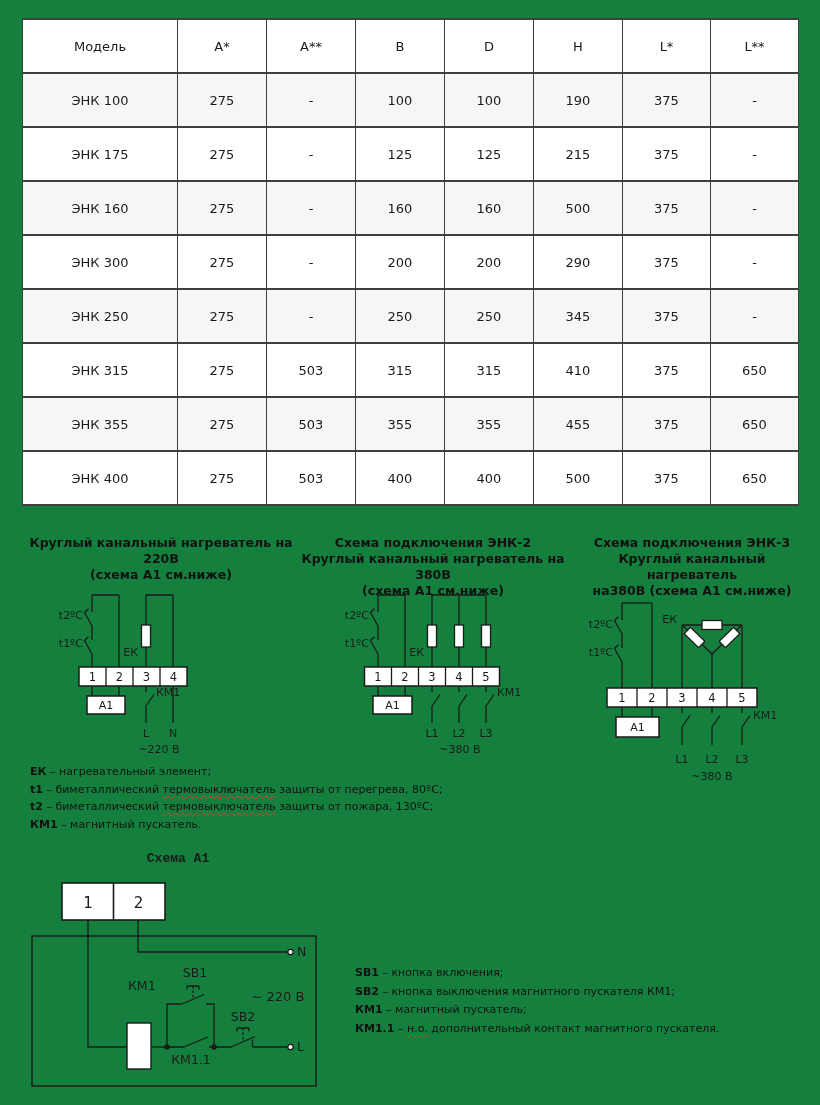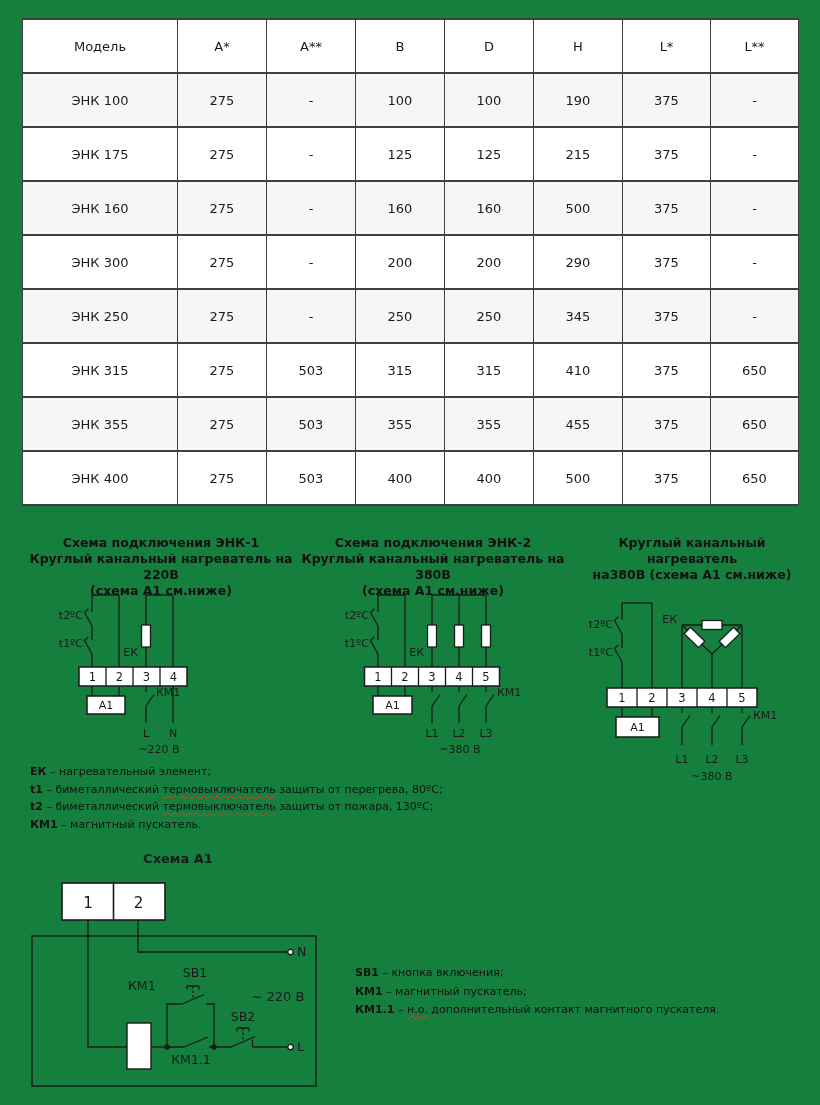--- a/index.html
+++ b/index.html
@@ -140,30 +140,30 @@
       <td>400</td>
       <td>400</td>
       <td>500</td>
       <td>375</td>
       <td>650</td>
     </tr>
   </tbody>
     </table>
 
   <div class="diag-title" style="left:25px;top:535px;width:272px;">
-    <div>Схема подключения ЭНК-1</div>
     <div>Круглый канальный нагреватель на 220В</div>
     <div>(схема А1 см.ниже)</div>
   </div>
   <div class="diag-title" style="left:298px;top:535px;width:270px;">
     <div>Схема подключения ЭНК-2</div>
     <div>Круглый канальный нагреватель на 380В</div>
     <div>(схема А1 см.ниже)</div>
   </div>
   <div class="diag-title" style="left:572px;top:535px;width:240px;">
+    <div>Схема подключения ЭНК-3</div>
     <div>Круглый канальный нагреватель</div>
     <div>на380В (схема А1 см.ниже)</div>
   </div>
 
   <svg class="schem" style="left:25px;top:592px;" width="270" height="170" viewBox="0 0 270 170">
     <g stroke-width="1.3">
       <path d="M67,3 H94 M121,3 H148"></path>
       <path d="M67,3 V20 M67,34 V48 M67,62 V75 M94,3 V75 M121,3 V75 M148,3 V94"></path>
       <g>
         <path d="M67,34 L59.5,20.5 L63.5,16.8"></path>
@@ -277,21 +277,21 @@
     <text x="132" y="185" text-anchor="middle">~380 В</text>
   </svg>
 
   <div class="legend lg1" style="left:30px;top:763px;width:540px;">
     <div class="ln"><b>ЕК</b><span> – </span><span>нагревательный элемент;</span><span class="wavy"></span><span></span></div>
     <div class="ln"><b>t1</b><span> – </span><span>биметаллический </span><span class="wavy">термовыключатель</span><span> защиты от перегрева, 80ºС;</span></div>
     <div class="ln"><b>t2</b><span> – </span><span>биметаллический </span><span class="wavy">термовыключатель</span><span> защиты от пожара, 130ºС;</span></div>
     <div class="ln"><b>КМ1</b><span> – </span><span>магнитный пускатель.</span><span class="wavy"></span><span></span></div>
   </div>
 
-  <div class="a1-title" style="left:98px;top:851px;width:160px;">Схема А1</div>
+  <div class="a1-title" style="left:98px;top:851px;width:160px;font-family:Liberation Mono, monospace;">Схема А1</div>
 
   <svg class="schem" style="left:25px;top:875px;" width="305" height="220" viewBox="0 0 305 220">
     <g stroke-width="1.3">
       <rect class="comp" x="37" y="8" width="103" height="37" stroke-width="1.6"></rect>
       <path d="M88.5,8 V45" stroke-width="1.6"></path>
       <rect x="7" y="61" width="284" height="150" stroke-width="1.4"></rect>
       <path d="M63,45 V172 H102"></path>
       <path d="M113,45 V77 H262.5"></path>
       <rect class="comp" x="102" y="148" width="24" height="46" stroke-width="1.4"></rect>
       <path d="M126,172 H142"></path>
@@ -319,17 +319,18 @@
     <text x="272" y="176" style="font-size:12.5px">L</text>
     <text x="103" y="115" style="font-size:12.5px">КМ1</text>
     <text x="170" y="102" text-anchor="middle" style="font-size:12.5px">SB1</text>
     <text x="218" y="146" text-anchor="middle" style="font-size:12.5px">SB2</text>
     <text x="166" y="189" text-anchor="middle" style="font-size:12.5px">КМ1.1</text>
     <text x="253" y="126" text-anchor="middle" style="font-size:13px">~ 220 В</text>
   </svg>
 
   <div class="legend lg2" style="left:355px;top:964px;width:460px;">
     <div class="ln"><b>SB1</b><span> – </span><span>кнопка включения;</span><span class="wavy"></span><span></span></div>
+    <div class="ln"><b>SB2</b><span> – </span><span>кнопка выключения магнитного пускателя КМ1;</span><span class="wavy"></span><span></span></div>
     <div class="ln"><b>КМ1</b><span> – </span><span>магнитный пускатель;</span><span class="wavy"></span><span></span></div>
     <div class="ln"><b>КМ1.1</b><span> – </span><span></span><span class="wavy">н.о.</span><span> дополнительный контакт магнитного пускателя.</span></div>
   </div>
 
 </div>
 
 </body></html>

